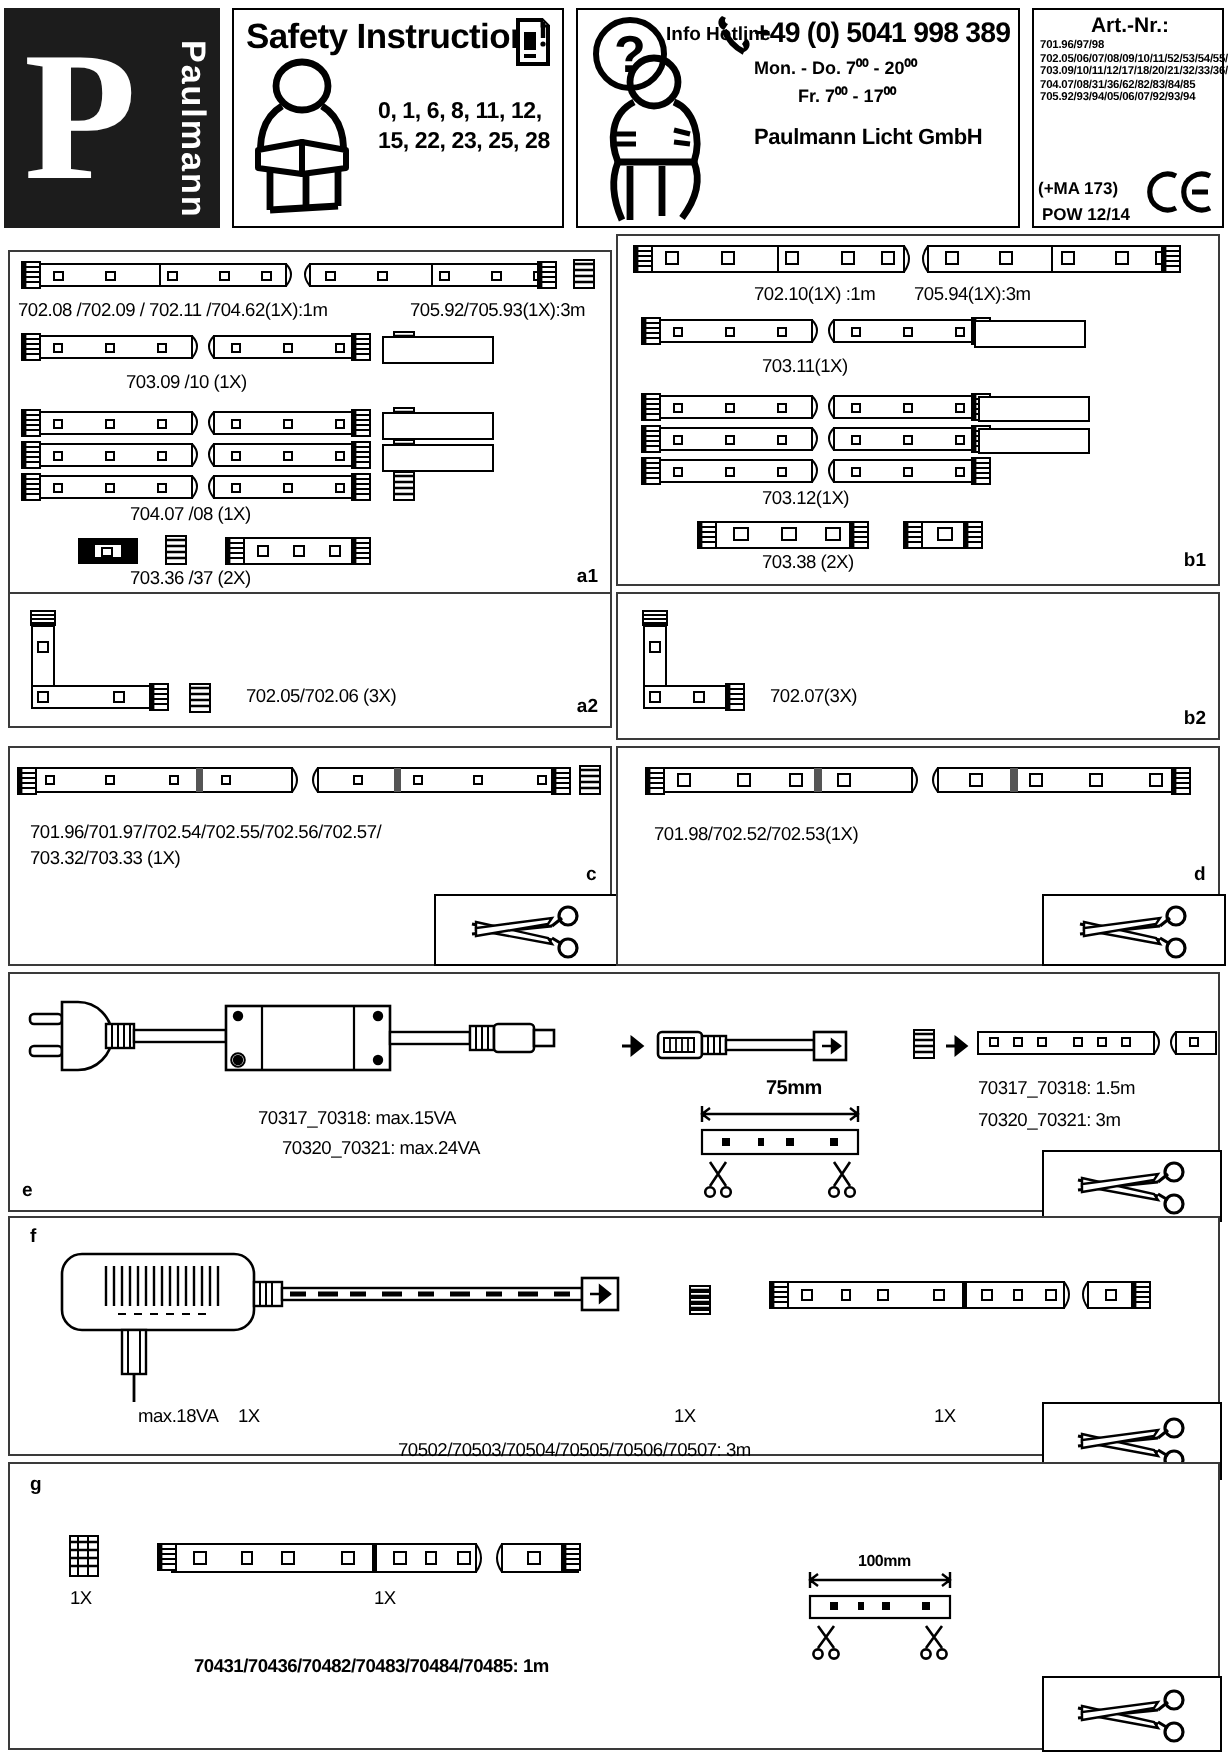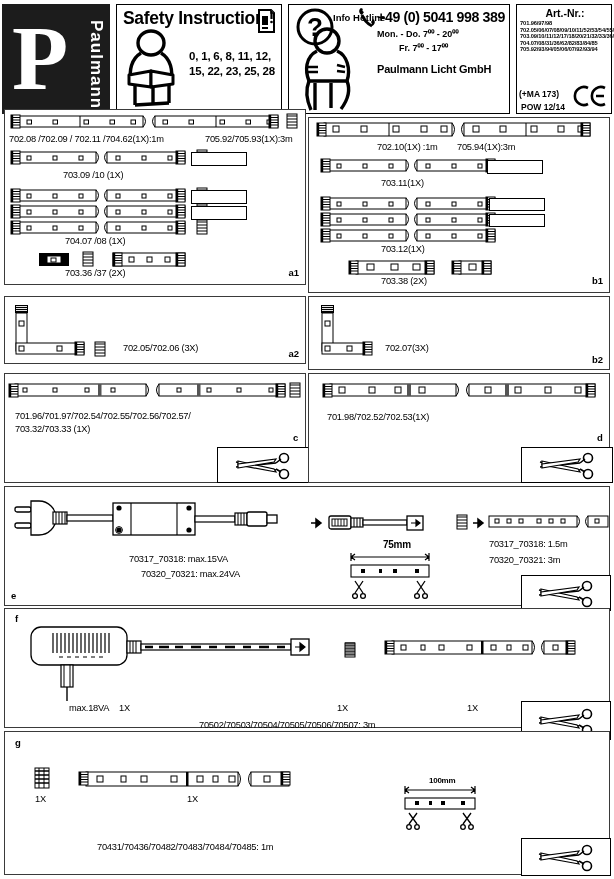--- a/index.html
+++ b/index.html
@@ -156,21 +156,21 @@
         <rect x="0" y="0" width="2.2" height="13" fill="#000"></rect>
       </g>
 
       <g id="clip">
         <rect x="0" y="0" width="10" height="14" fill="#fff" stroke="#000" stroke-width="1"></rect>
         <path d="M0 2 H10 M0 5 H10 M0 8 H10 M0 11 H10" stroke="#000" stroke-width="1.2"></path>
       </g>
     </defs>
   </svg>
 
-  <div class="panel" style="left:4px;top:109px;width:302px;height:176px;">
+  <div class="panel" style="left:4px;top:125px;width:302px;height:176px;">
     <svg class="s" style="left:6px;top:4px;" width="285" height="16">
       <g>
         <rect x="7" y="2" width="125" height="11" fill="#fff" stroke="#000" stroke-width="1"></rect>
         <path d="M69 2 v11" stroke="#000" stroke-width="1"></path>
         <rect x="16" y="6" width="4.5" height="4" fill="#fff" stroke="#000" stroke-width="1"></rect>
         <rect x="42" y="6" width="4.5" height="4" fill="#fff" stroke="#000" stroke-width="1"></rect>
         <rect x="73" y="6" width="4.5" height="4" fill="#fff" stroke="#000" stroke-width="1"></rect>
         <rect x="99" y="6" width="4.5" height="4" fill="#fff" stroke="#000" stroke-width="1"></rect>
         <rect x="120" y="6" width="4.5" height="4" fill="#fff" stroke="#000" stroke-width="1"></rect>
         <use href="#pads" x="0" y="1"></use>
@@ -668,21 +668,21 @@
       <rect x="58" y="15" width="4" height="4" fill="#000"></rect>
       <g stroke="#000" stroke-width="1.3" fill="none">
         <path d="M6 27 L14 38 M14 27 L6 38"></path>
         <circle cx="6" cy="41" r="2.3"></circle>
           <circle cx="14" cy="41" r="2.3"></circle>
         <path d="M60 27 L68 38 M68 27 L60 38"></path>
         <circle cx="60" cy="41" r="2.3"></circle>
           <circle cx="68" cy="41" r="2.3"></circle>
       </g>
     </svg>
-    <div class="cap" style="left:92px;top:110px;">70431/70436/70482/70483/70484/70485: 1m</div>
+    <div class="cap" style="left:92px;top:96px;font-weight:bold;">70431/70436/70482/70483/70484/70485: 1m</div>
     <div class="scissbox" style="left:516px;top:106px;width:90px;height:38px;">
       <svg style="margin:6px 0 0 15px" width="60" height="26" viewBox="0 0 60 26">
         <path d="M2 9 L42 17 M2 14 L42 10" stroke="#000" stroke-width="1.6" fill="none"></path>
         <path d="M4 8 L40 16 L42 19 L4 12 Z" fill="#fff" stroke="#000" stroke-width="1.2"></path>
         <path d="M4 15 L40 9 L42 6 L4 11 Z" fill="#fff" stroke="#000" stroke-width="1.2"></path>
         <circle cx="50" cy="5" r="4.5" fill="none" stroke="#000" stroke-width="1.6"></circle>
         <circle cx="50" cy="21" r="4.5" fill="none" stroke="#000" stroke-width="1.6"></circle>
         <path d="M42 10 L47 6 M42 16 L47 19" stroke="#000" stroke-width="1.6" fill="none"></path>
       </svg>
     </div>

